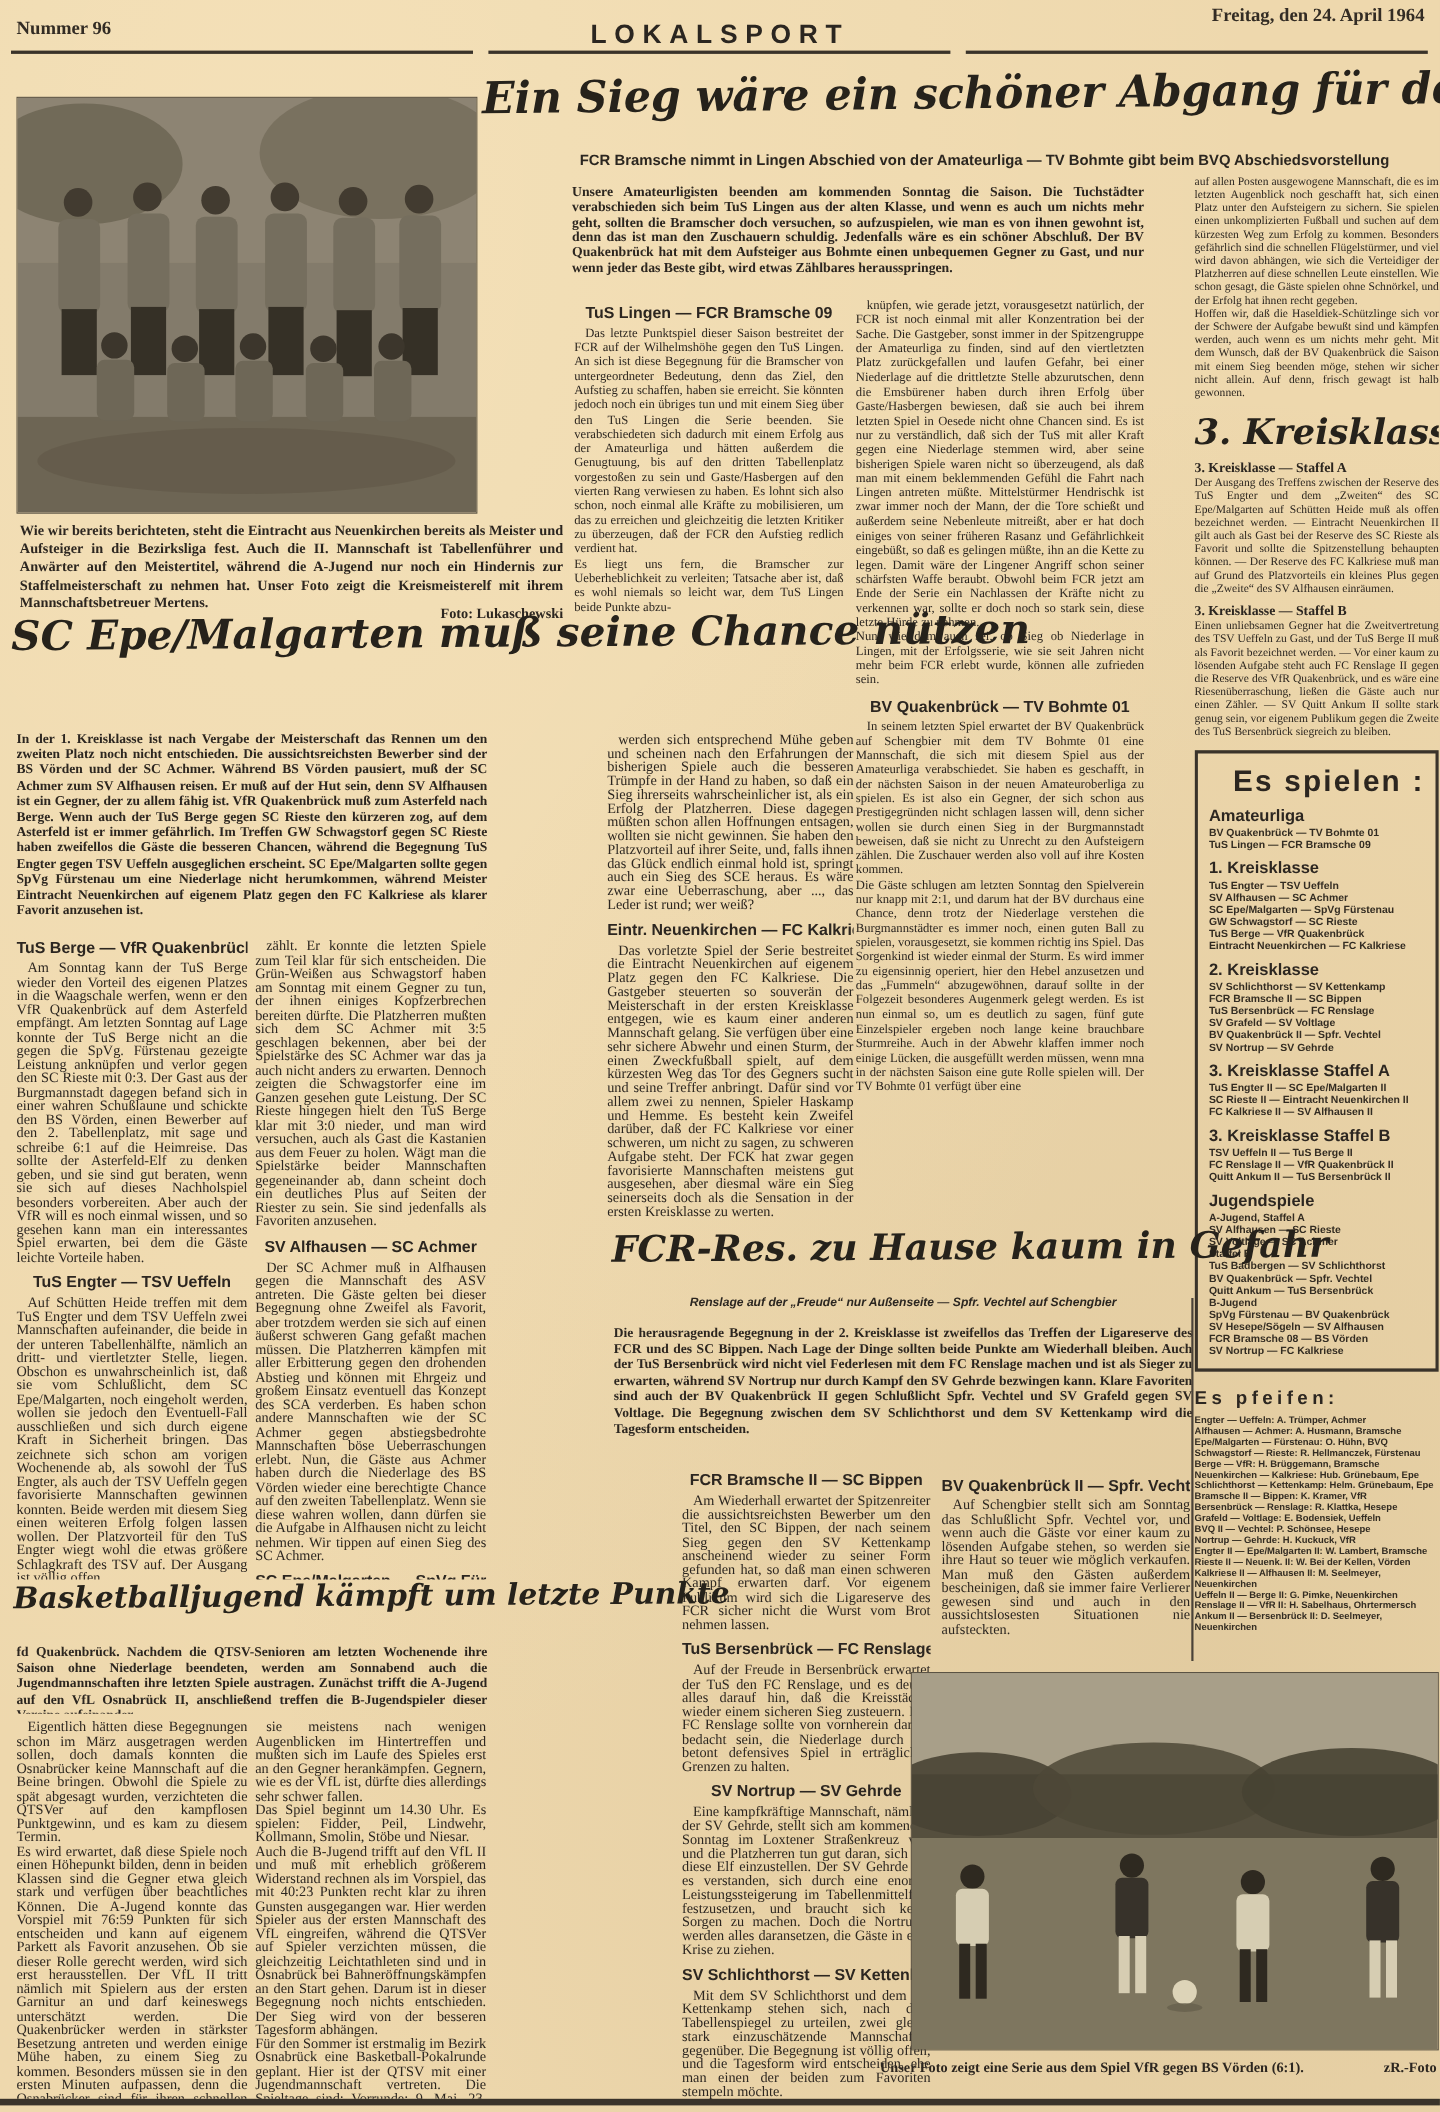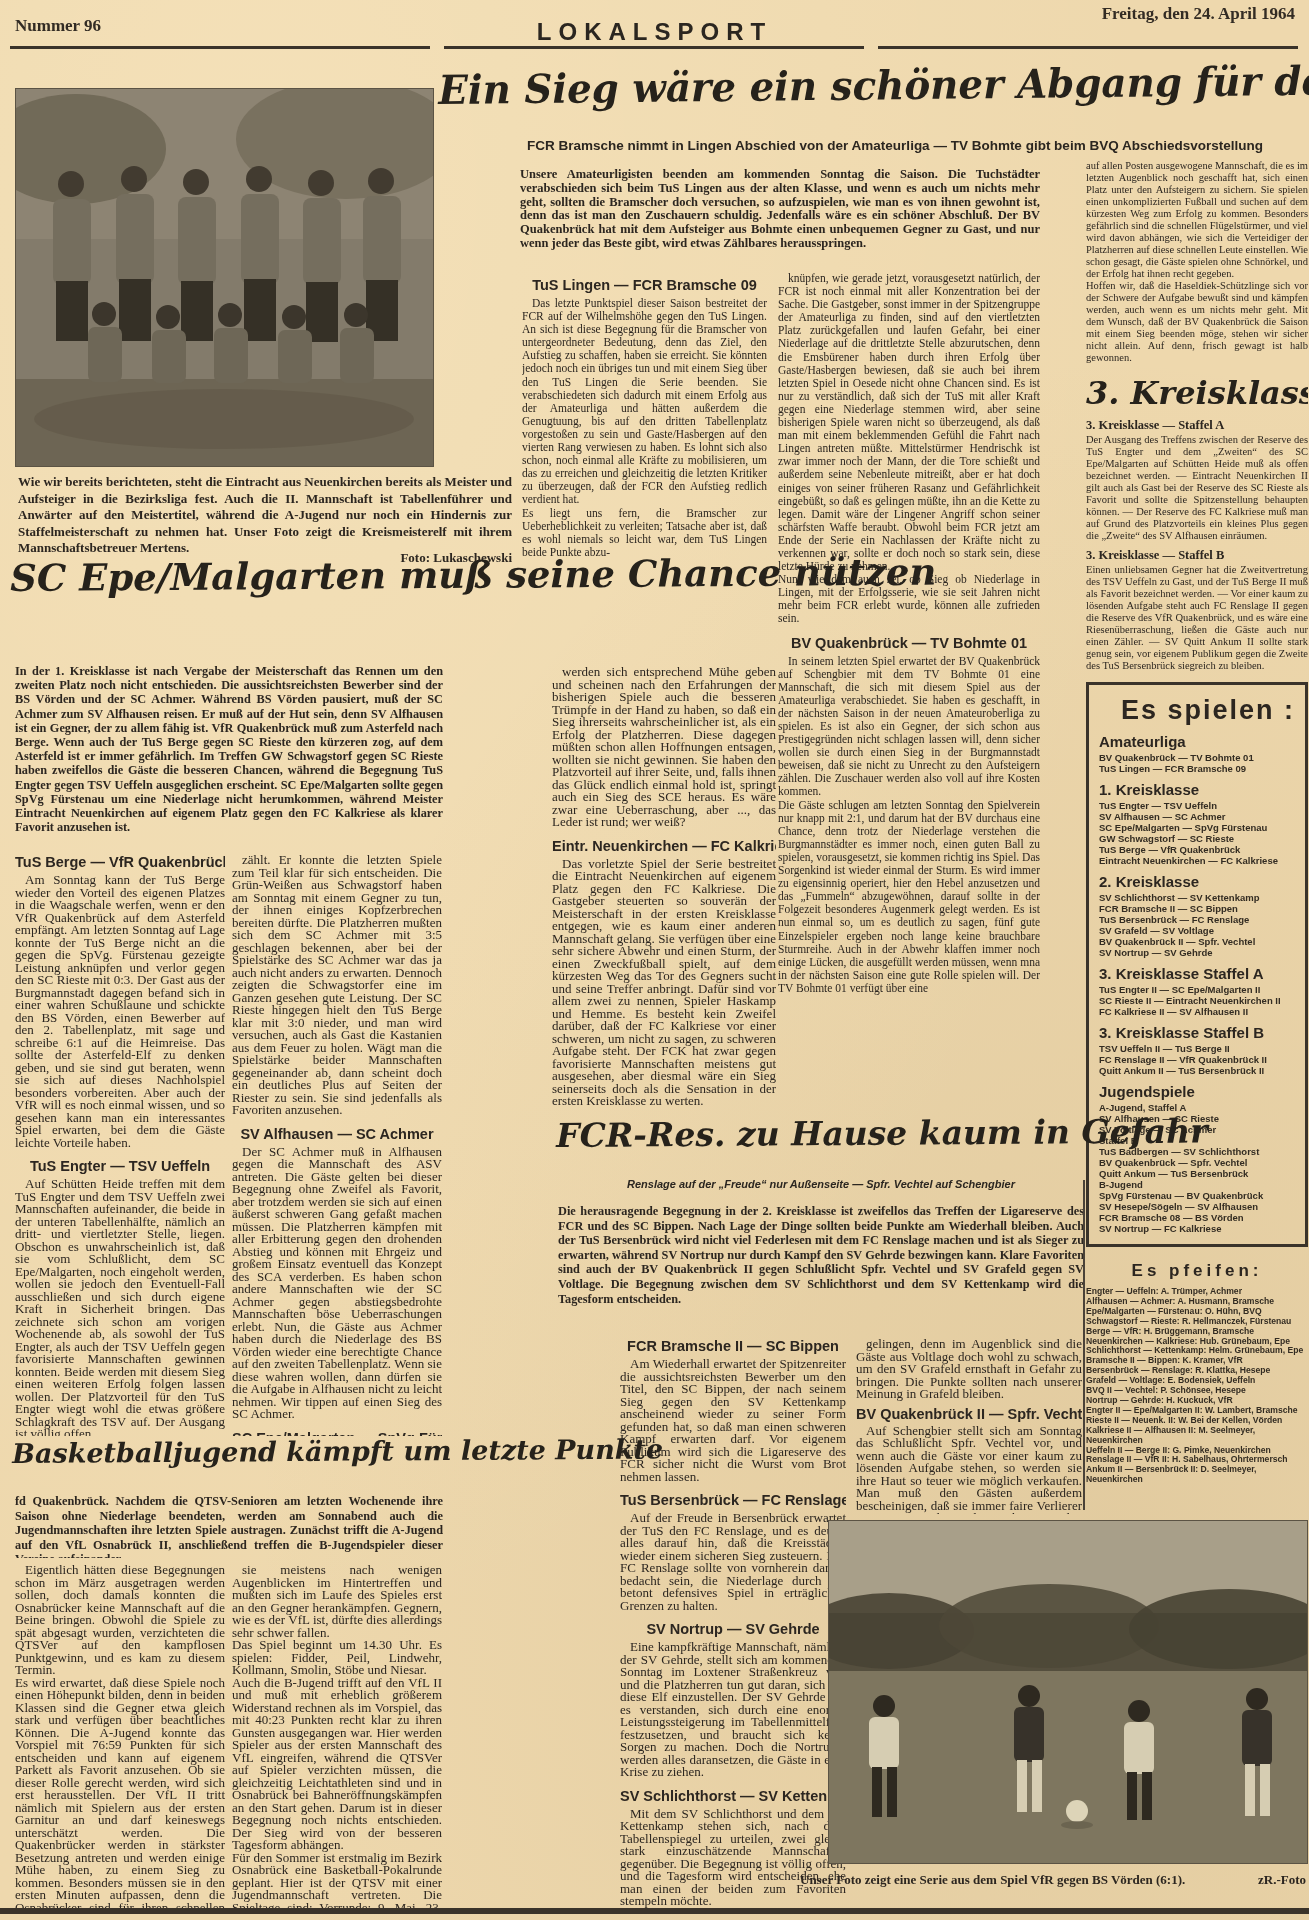--- a/index.html
+++ b/index.html
@@ -38,21 +38,21 @@
   .caption2{font-weight:bold;font-size:13px;display:flex;justify-content:space-between;}
   
   #rail{width:222px;overflow:hidden;}
   #rail .rp{font-size:10.5px;line-height:12px;text-align:justify;margin:0 0 6px;white-space:pre-line;}
   #rail .k3head{text-align:center;margin:10px 0 6px;}
   #rail .sttl{font-family:"Liberation Serif",serif;font-weight:bold;font-size:12.5px;margin:4px 0 1px;}
   .box{border:3px solid #3a332a;padding:8px 10px 10px;margin-top:10px;}
   .box .bx-title{font-family:"Liberation Sans",sans-serif;font-weight:bold;font-size:27px;letter-spacing:2px;text-align:right;margin:2px 0 6px;}
   .box .g-title{font-family:"Liberation Sans",sans-serif;font-weight:bold;font-size:15px;margin:7px 0 2px;}
   .box .g-lines{font-family:"Liberation Sans",sans-serif;font-weight:600;font-size:9.5px;line-height:11px;white-space:pre-line;color:#332c22;}
-  .pfeifen-title{font-family:"Liberation Sans",sans-serif;font-weight:bold;font-size:17px;letter-spacing:4px;text-align:center;margin:14px 0 6px;}
+  .pfeifen-title{font-family:"Liberation Sans",sans-serif;font-weight:bold;font-size:17px;letter-spacing:4px;text-align:left;margin:14px 0 6px;}
   .pfeifen-lines{font-family:"Liberation Sans",sans-serif;font-weight:600;font-size:8.6px;line-height:9.9px;white-space:pre-line;color:#332c22;}
   .vdiv{width:2px;background:#4a4238;}
   .botrule{height:6px;background:#3a332a;}
   svg{display:block;}
 </style>
 </head>
 <body>
 
 <div id="page">
 
@@ -246,21 +246,20 @@
     <div class="body">Auf der Freude in Bersenbrück erwartet der TuS den FC Renslage, und es deutet alles darauf hin, daß die Kreisstädter wieder einem sicheren Sieg zusteuern. Der FC Renslage sollte von vornherein darauf bedacht sein, die Niederlage durch ein betont defensives Spiel in erträglichen Grenzen zu halten.</div>
     <div class="sec-head">SV Nortrup — SV Gehrde</div>
     <div class="body">Eine kampfkräftige Mannschaft, nämlich der SV Gehrde, stellt sich am kommenden Sonntag im Loxtener Straßenkreuz vor, und die Platzherren tun gut daran, sich auf diese Elf einzustellen. Der SV Gehrde hat es verstanden, sich durch eine enorme Leistungssteigerung im Tabellenmittelfeld festzusetzen, und braucht sich keine Sorgen zu machen. Doch die Nortruper werden alles daransetzen, die Gäste in eine Krise zu ziehen.</div>
     <div class="sec-head">SV Schlichthorst — SV Kettenkamp</div>
     <div class="body">Mit dem SV Schlichthorst und dem SV Kettenkamp stehen sich, nach dem Tabellenspiegel zu urteilen, zwei gleich stark einzuschätzende Mannschaften gegenüber. Die Begegnung ist völlig offen, und die Tagesform wird entscheiden, ehe man einen der beiden zum Favoriten stempeln möchte.</div>
     <div class="sec-head">SV Grafeld — SV Voltlage</div>
     <div class="body">Der SV Grafeld wußte sich durch eine weitere Steigerung in der Frühjahrsserie auf den 4. Tabellenplatz vorzuschieben und hat am Sonntag gegen den SV Voltlage Gelegenheit, die errungene Position zu untermauern. Dieses Vorhaben mußte auch</div>
   </div>
 
   <div class="abs col small" style="left:856px;top:1338px;width:226px;height:176px;">
-    <div class="body">gelingen, denn im Augenblick sind die Gäste aus Voltlage doch wohl zu schwach, um den SV Grafeld ernsthaft in Gefahr zu bringen. Die Punkte sollten nach unserer Meinung in Grafeld bleiben.</div>
     <div class="sec-head" style="margin:5px 0 3px;">BV Quakenbrück II — Spfr. Vechtel</div>
     <div class="body">Auf Schengbier stellt sich am Sonntag das Schlußlicht Spfr. Vechtel vor, und wenn auch die Gäste vor einer kaum zu lösenden Aufgabe stehen, so werden sie ihre Haut so teuer wie möglich verkaufen. Man muß den Gästen außerdem bescheinigen, daß sie immer faire Verlierer gewesen sind und auch in den aussichtslosesten Situationen nie aufsteckten.</div>
   </div>
 
   <div class="abs script" style="left:12px;top:1438px;width:560px;font-size:27px;transform:rotate(-0.4deg);transform-origin:left top;">Basketballjugend kämpft um letzte Punkte</div>
   <div class="abs lead" style="left:15px;top:1494px;width:428px;height:64px;font-size:12.3px;line-height:14.6px;">fd Quakenbrück. Nachdem die QTSV-Senioren am letzten Wochenende ihre Saison ohne Niederlage beendeten, werden am Sonnabend auch die Jugendmannschaften ihre letzten Spiele austragen. Zunächst trifft die A-Jugend auf den VfL Osnabrück II, anschließend treffen die B-Jugendspieler dieser Vereine aufeinander.</div>
   <div class="abs col small" style="left:15px;top:1564px;width:210px;height:344px;">
     <div class="body">Eigentlich hätten diese Begegnungen schon im März ausgetragen werden sollen, doch damals konnten die Osnabrücker keine Mannschaft auf die Beine bringen. Obwohl die Spiele zu spät abgesagt wurden, verzichteten die QTSVer auf den kampflosen Punktgewinn, und es kam zu diesem Termin.
 Es wird erwartet, daß diese Spiele noch einen Höhepunkt bilden, denn in beiden Klassen sind die Gegner etwa gleich stark und verfügen über beachtliches Können. Die A-Jugend konnte das Vorspiel mit 76:59 Punkten für sich entscheiden und kann auf eigenem Parkett als Favorit anzusehen. Ob sie dieser Rolle gerecht werden, wird sich erst herausstellen. Der VfL II tritt nämlich mit Spielern aus der ersten Garnitur an und darf keineswegs unterschätzt werden. Die Quakenbrücker werden in stärkster Besetzung antreten und werden einige Mühe haben, zu einem Sieg zu kommen. Besonders müssen sie in den ersten Minuten aufpassen, denn die Osnabrücker sind für ihren schnellen Start bekannt. Gerade in dieser Phase sind die Burgmannstädter leicht zu verletzen, denn sie begannen alle Spiele ausnahmslos sehr nervös und unruhig. Demzufolge lagen</div>
   </div>

